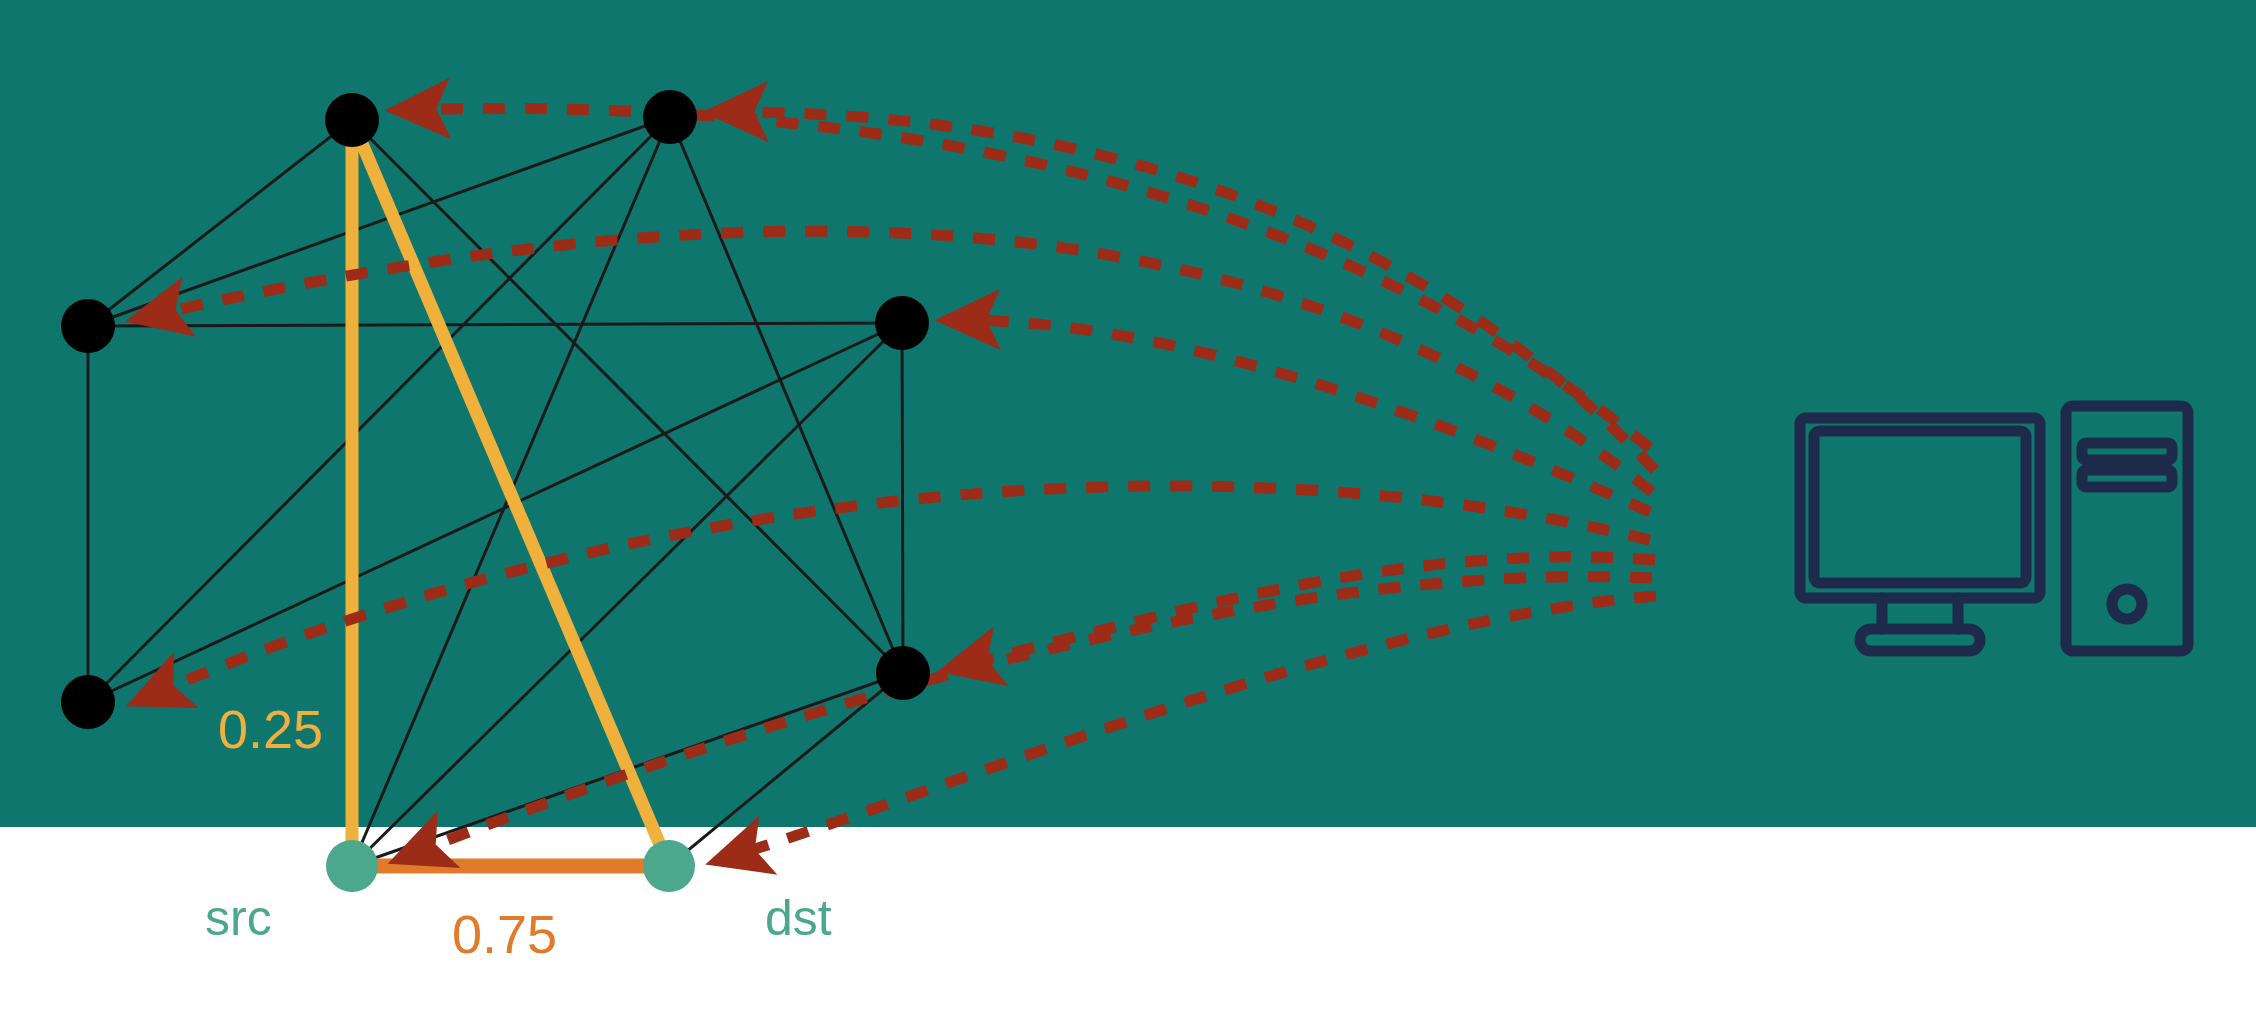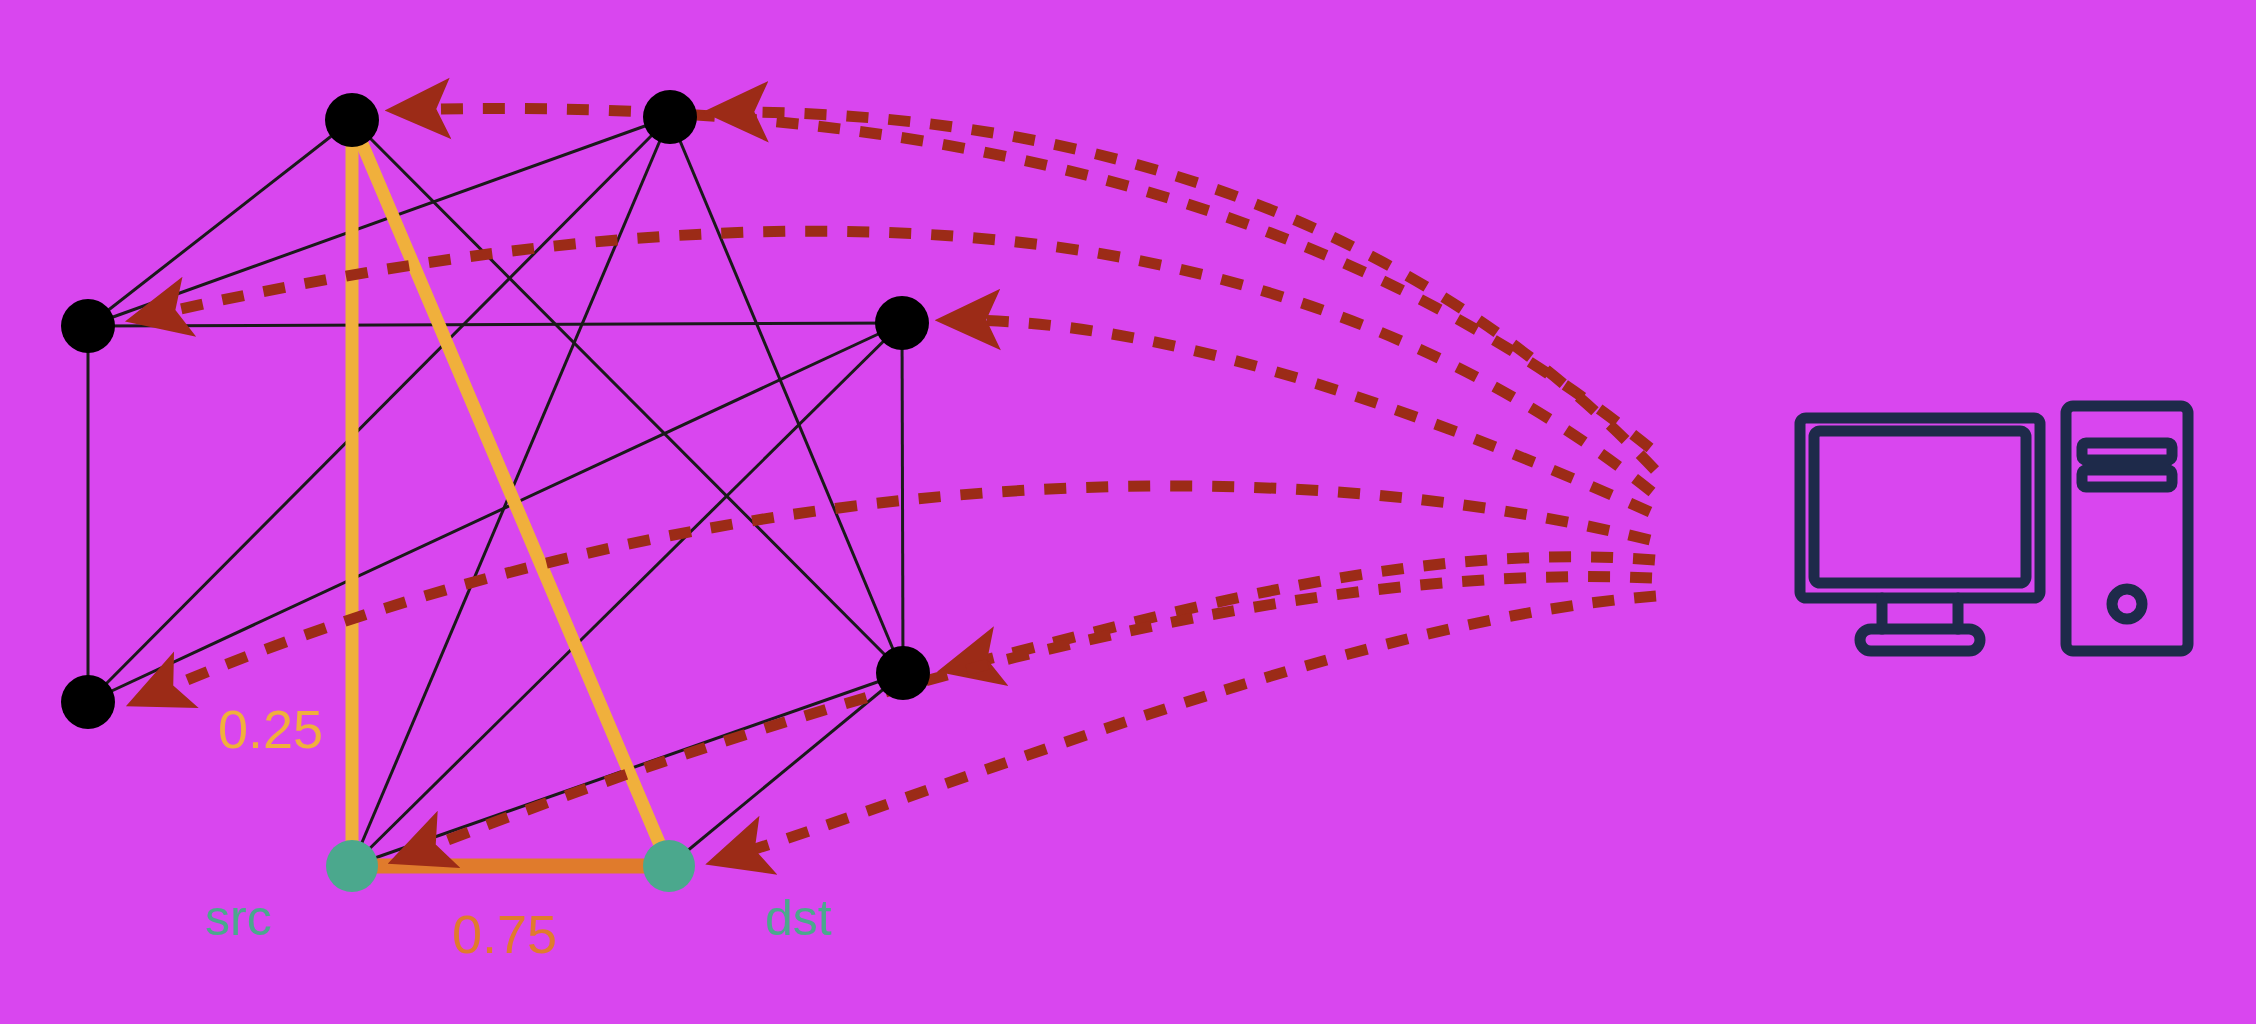--- a/index.html
+++ b/index.html
@@ -10,22 +10,22 @@
   body {
     width: 2256px;
     height: 1024px;
     font-family: "Liberation Sans", sans-serif;
     overflow: hidden;
     position: relative;
   }
   #stage {
     position: relative;
     width: 2256px;
-    height: 1024px;
-    background: #d946ef;
+    height: 827px;
+    background: #0f766e;
   }
   svg.layer {
     position: absolute;
     top: 0;
     left: 0;
     width: 2256px;
     height: 1024px;
     display: block;
   }
   .edge-plain {

